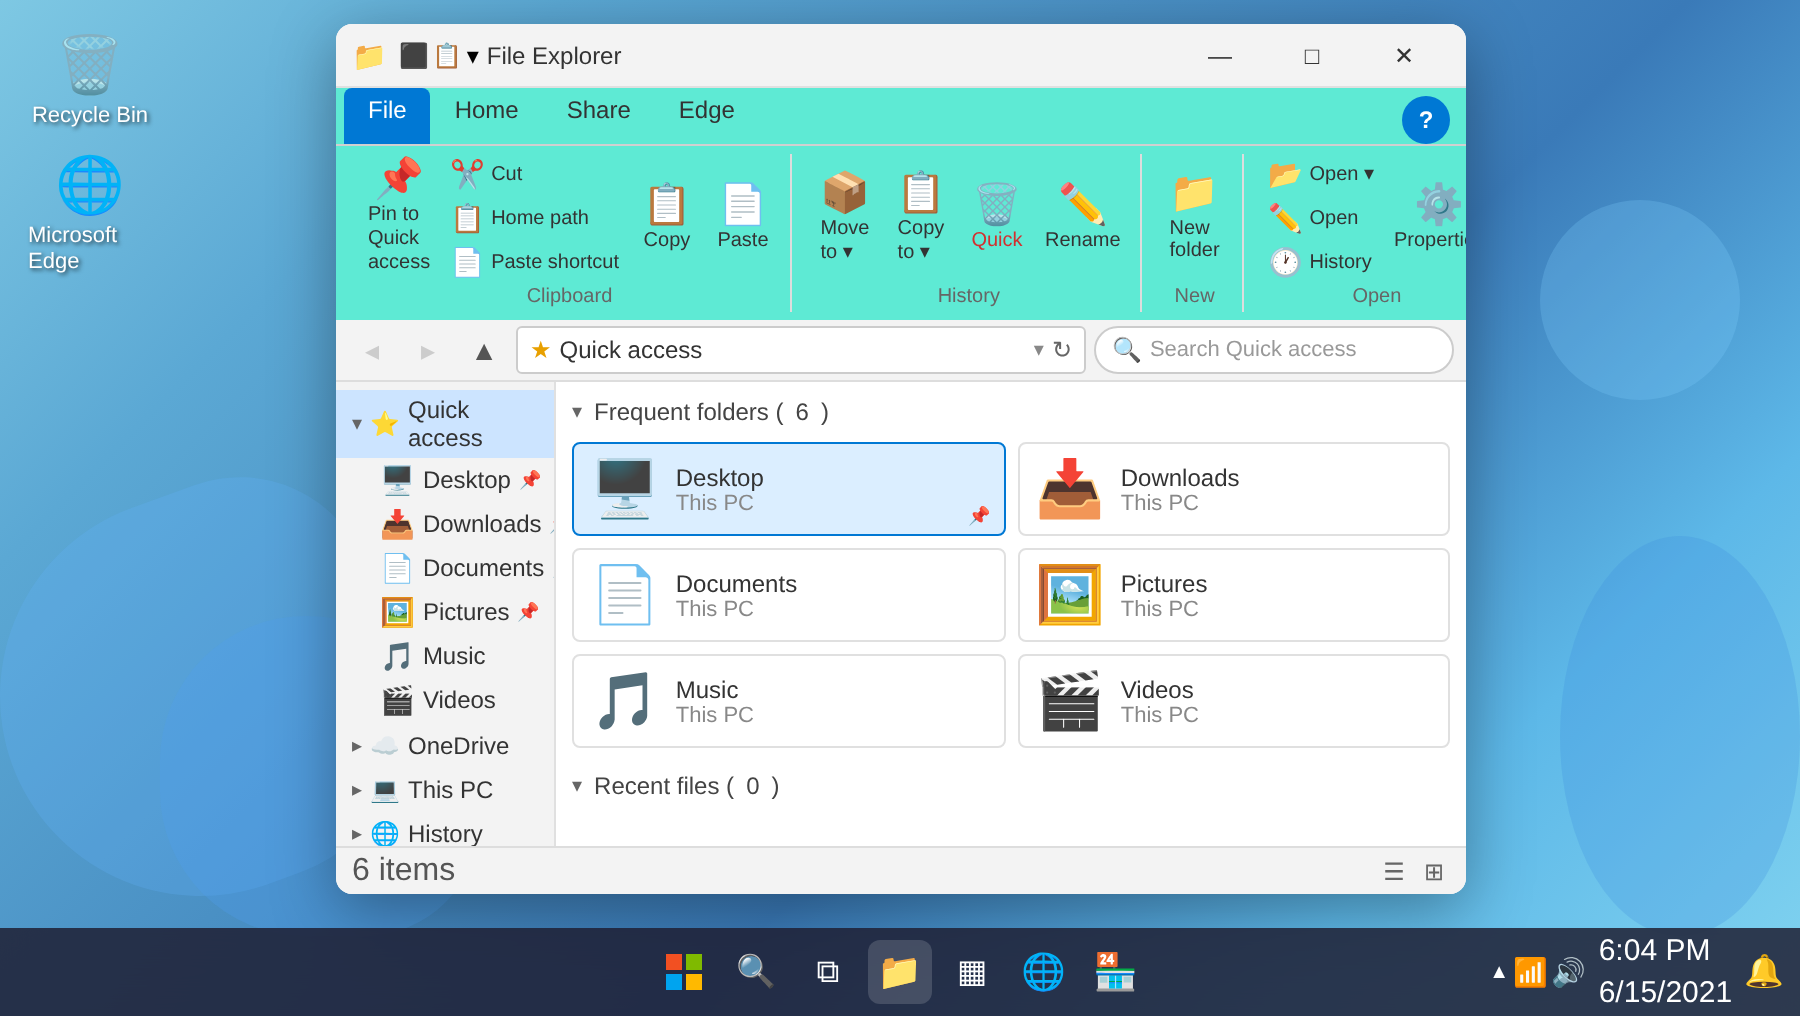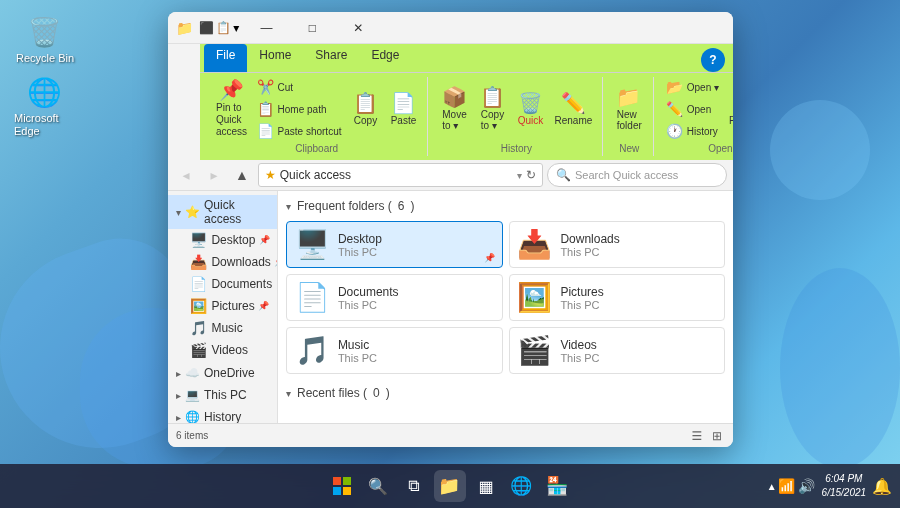--- a/index.html
+++ b/index.html
@@ -63,24 +63,23 @@
       display: flex;
       align-items: center;
       justify-content: center;
       border-radius: 6px;
       cursor: pointer;
       font-size: 18px;
     }
     .taskbar-icon.active { background: rgba(255,255,255,0.15); }
     .taskbar-clock {
       color: white;
-      font-size: 10px;
-      text-align: center;
+      font-size: 15px;
+      text-align: left;
       line-height: 1.4;
-      font-style: italic;
     }
     .sys-tray-icons { display: flex; align-items: center; gap: 2px; }
 
     
     .window {
       position: absolute;
       top: 12px;
       left: 168px;
       width: 565px;
       height: 435px;
@@ -106,23 +105,22 @@
       display: flex;
       align-items: center;
       justify-content: center;
       cursor: pointer;
       font-size: 12px;
       color: #333;
     }
 
     
     .ribbon {
-      background: #bef264;
+      background: #5eead4;
       flex-shrink: 0;
-      margin-left: 32px;
     }
     .ribbon-tabs {
       display: flex;
       border-bottom: 1px solid #d0d0d0;
       padding: 0 4px;
     }
     .ribbon-tab {
       padding: 4px 12px;
       font-size: 12px;
       cursor: pointer;
@@ -330,21 +328,21 @@
     .status-bar {
       height: 24px;
       background: #f3f3f3;
       border-top: 1px solid #ddd;
       display: flex;
       align-items: center;
       justify-content: space-between;
       padding: 0 8px;
       flex-shrink: 0;
     }
-    .status-text { font-size: 10px; color: #555; }
+    .status-text { font-size: 16px; color: #555; }
     .status-view-icons { display: flex; gap: 4px; }
     .view-btn {
       width: 16px;
       height: 16px;
       display: flex;
       align-items: center;
       justify-content: center;
       cursor: pointer;
       font-size: 12px;
       color: #666;
@@ -379,20 +377,21 @@
   </div>
 
   <div class="window">
 
     <div class="window-titlebar">
       <span style="font-size:14px;margin-right:6px;">📁</span>
 
       <span style="font-size:12px;margin-right:2px;">⬛</span>
       <span style="font-size:12px;margin-right:2px;">📋</span>
       <span style="font-size:12px;margin-right:4px;">▾</span>
+      <span style="flex:1;font-size:12px;color:#333;">File Explorer</span>
       <div class="win-btn">
         <span>—</span>
       </div>
       <div class="win-btn maximize">
         <span>□</span>
       </div>
       <div class="win-btn close">
         <span>✕</span>
       </div>
     </div>

